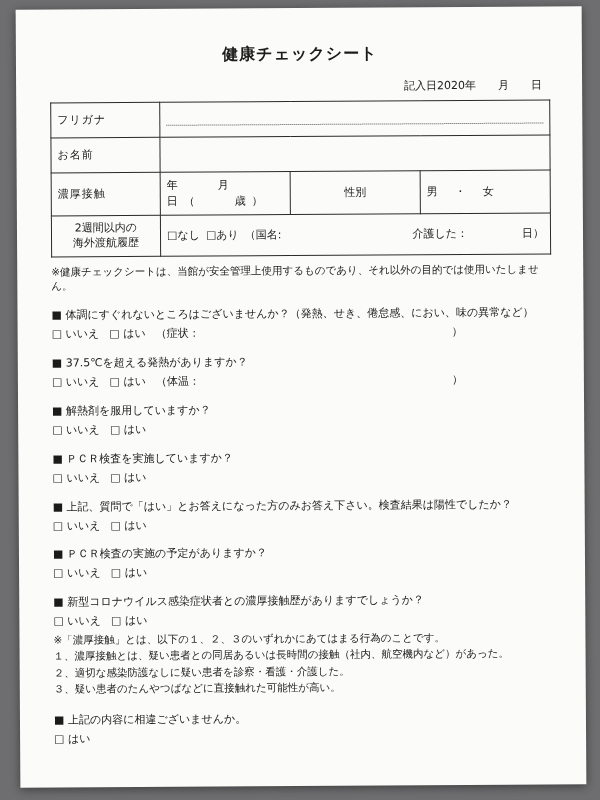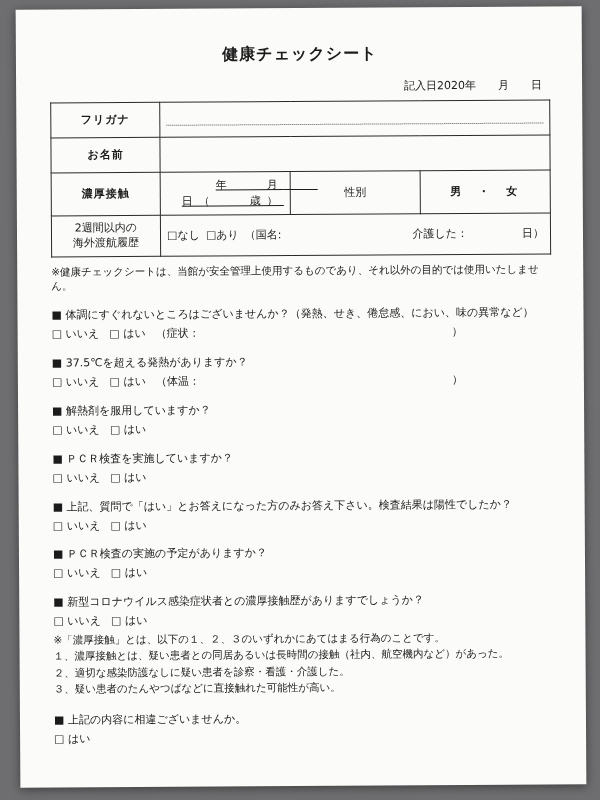--- a/index.html
+++ b/index.html
@@ -66,50 +66,45 @@
   }
   table.form td {
     border: 1px solid #2a2a2a;
     font-size: 11px;
     padding: 5px 6px;
     vertical-align: middle;
     height: 24px;
   }
   td.lbl {
     width: 96px;
-    text-align: center;
     letter-spacing: 1px;
-    font-weight: bold;
   }
   td.lbl2 {
     width: 96px;
     text-align: center;
     letter-spacing: 0px;
     line-height: 1.35;
     font-size: 10.5px;
   }
   .dotline {
     display: block;
     border-bottom: 1px dotted #555;
     height: 11px;
   }
   td.dob {
-    text-align: right;
+    text-align: left;
     letter-spacing: 6px;
-    text-decoration: underline;
   }
   td.sexlbl {
     width: 62px;
     text-align: center;
     margin-top: 17px;
   }
   td.sexval {
-    text-align: center;
     letter-spacing: 3px;
-    font-weight: bold;
   }
   .travel {
     display: flex;
     align-items: center;
     gap: 6px;
     font-size: 11px;
     white-space: nowrap;
   }
   .travel .spacer { flex: 1; }
   .note {

